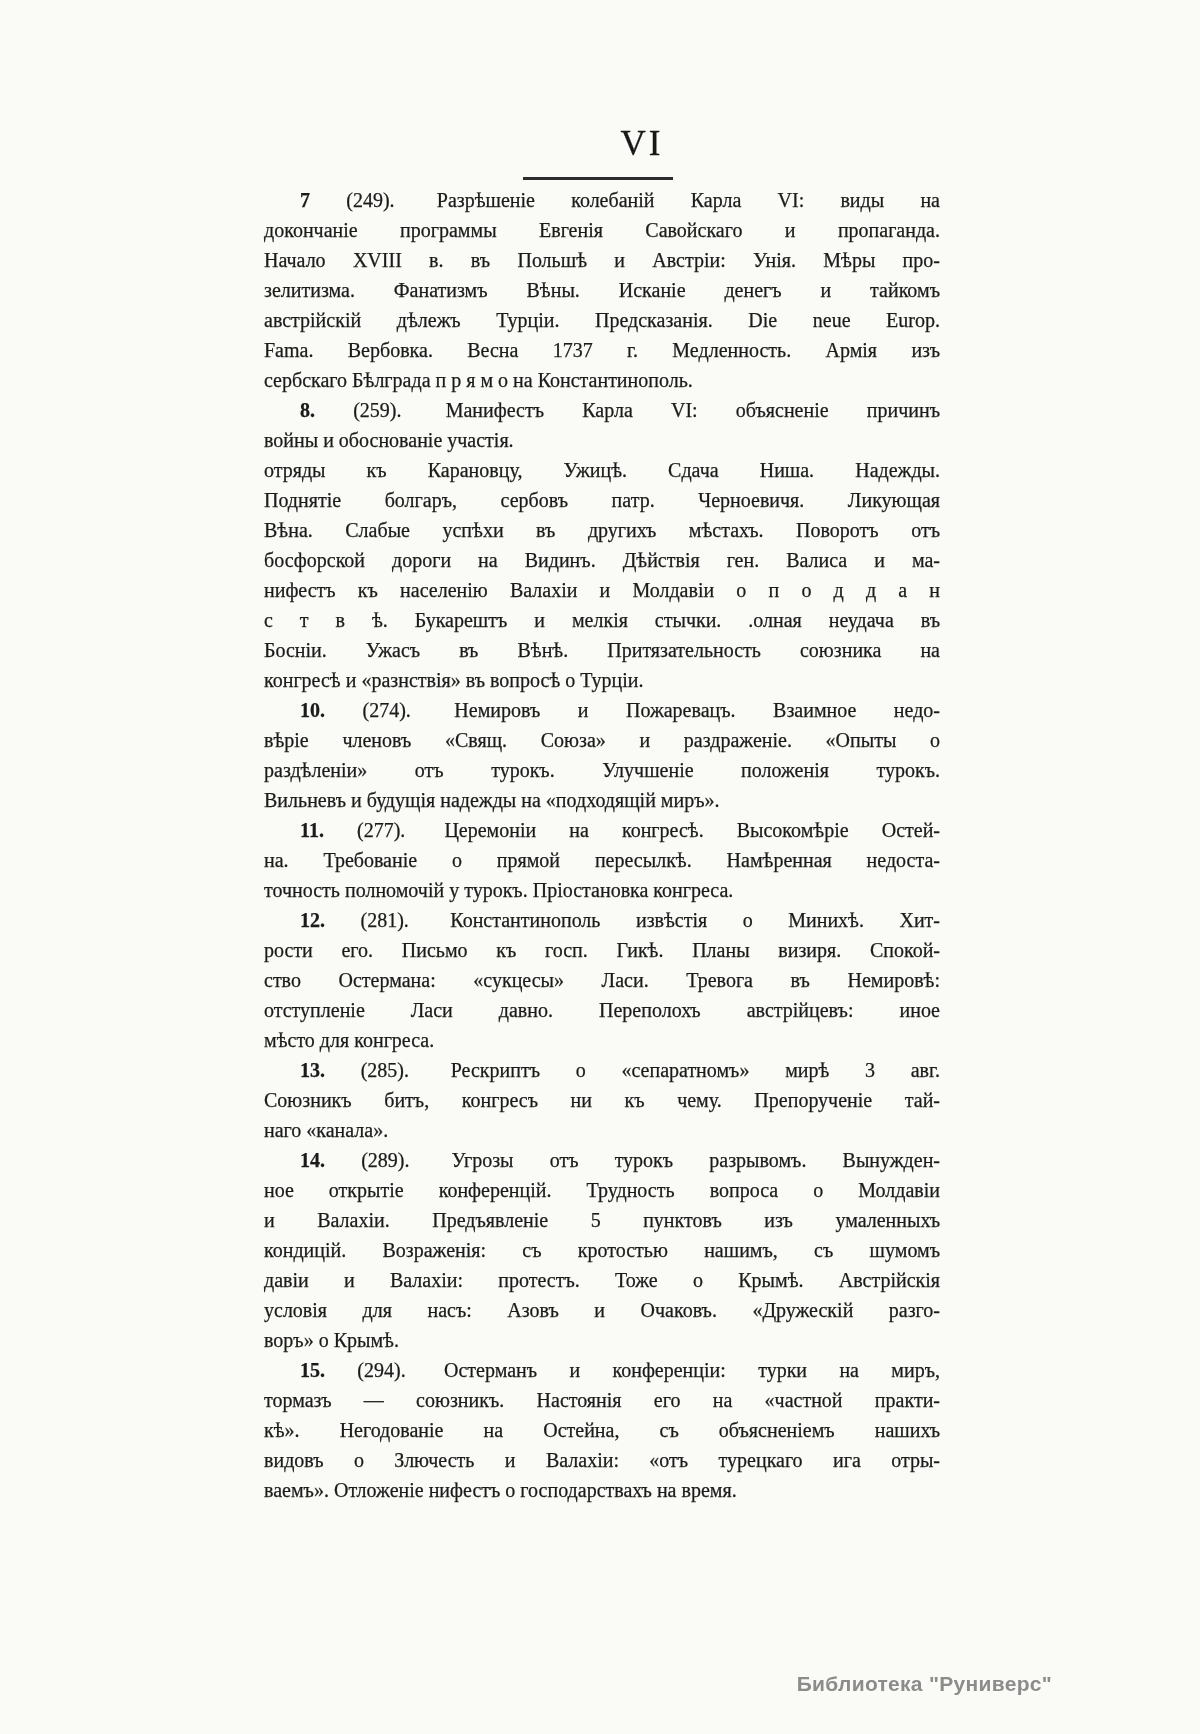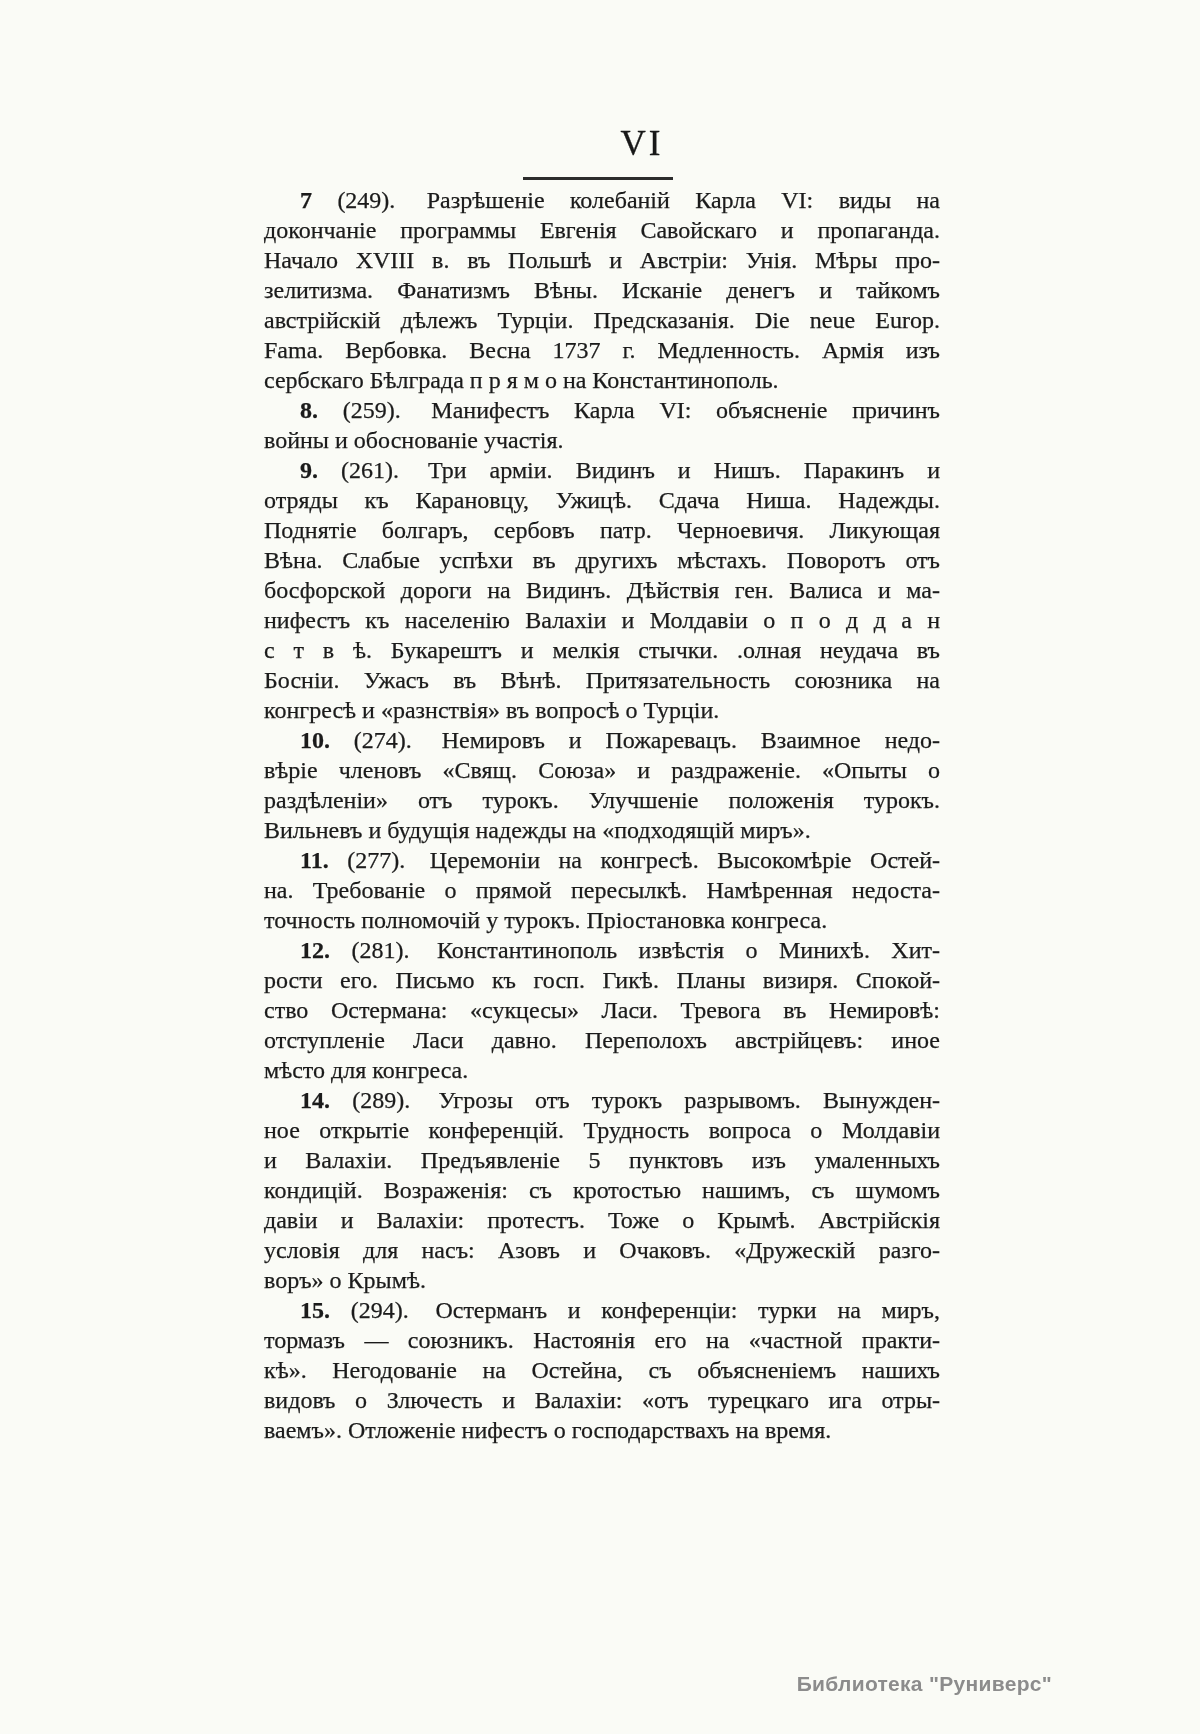--- a/index.html
+++ b/index.html
@@ -24,21 +24,21 @@
   .header-rule{
     position:absolute;
     top:177px;left:523px;
     width:150px;height:3px;
     background:#2c2c2c;
   }
   .toc{
     position:absolute;
     top:185px;left:264px;
     width:676px;
-    font-size:24px;
+    font-size:20px;
     color:#1b1b1b;
     -webkit-text-stroke:0.25px #1b1b1b;
   }
   .line{
     height:30px;
     line-height:30px;
     text-align:justify;
     text-align-last:justify;
   }
   .line.end{
@@ -79,21 +79,20 @@
       <div class="line">зелитизма. Фанатизмъ Вѣны. Исканіе денегъ и тайкомъ</div>
       <div class="line">австрійскій дѣлежъ Турціи. Предсказанія. Die neue Europ.</div>
       <div class="line">Fama. Вербовка. Весна 1737 г. Медленность. Армія изъ</div>
       <div class="line end">сербскаго Бѣлграда п р я м о на Константинополь.</div>
     </div>
     <div class="entry">
       <div class="line first"><span class="num">8.</span> <span class="pref">(259).</span> <span>Манифестъ Карла VI: объясненіе причинъ</span></div>
       <div class="line end">войны и обоснованіе участія.</div>
     </div>
     <div class="entry">
-      <div class="line first"><span class="num">9.</span> <span class="pref">(261).</span> <span>Три арміи. Видинъ и Нишъ. Паракинъ и</span></div>
       <div class="line">отряды къ Карановцу, Ужицѣ. Сдача Ниша. Надежды.</div>
       <div class="line">Поднятіе болгаръ, сербовъ патр. Черноевичя. Ликующая</div>
       <div class="line">Вѣна. Слабые успѣхи въ другихъ мѣстахъ. Поворотъ отъ</div>
       <div class="line">босфорской дороги на Видинъ. Дѣйствія ген. Валиса и ма-</div>
       <div class="line">нифестъ къ населенію Валахіи и Молдавіи о п о д д а н</div>
       <div class="line">с т в ѣ. Букарештъ и мелкія стычки. .олная неудача въ</div>
       <div class="line">Босніи. Ужасъ въ Вѣнѣ. Притязательность союзника на</div>
       <div class="line end">конгресѣ и «разнствія» въ вопросѣ о Турціи.</div>
     </div>
     <div class="entry">
@@ -108,20 +107,25 @@
       <div class="line end">точность полномочій у турокъ. Пріостановка конгреса.</div>
     </div>
     <div class="entry">
       <div class="line first"><span class="num">12.</span> <span class="pref">(281).</span> <span>Константинополь извѣстія о Минихѣ. Хит-</span></div>
       <div class="line">рости его. Письмо къ госп. Гикѣ. Планы визиря. Спокой-</div>
       <div class="line">ство Остермана: «сукцесы» Ласи. Тревога въ Немировѣ:</div>
       <div class="line">отступленіе Ласи давно. Переполохъ австрійцевъ: иное</div>
       <div class="line end">мѣсто для конгреса.</div>
     </div>
     <div class="entry">
+      <div class="line first"><span class="num">13.</span> <span class="pref">(285).</span> <span>Рескриптъ о «сепаратномъ» мирѣ 3 авг.</span></div>
+      <div class="line">Союзникъ битъ, конгресъ ни къ чему. Препорученіе тай-</div>
+      <div class="line end">наго «канала».</div>
+    </div>
+    <div class="entry">
       <div class="line first"><span class="num">14.</span> <span class="pref">(289).</span> <span>Угрозы отъ турокъ разрывомъ. Вынужден-</span></div>
       <div class="line">ное открытіе конференцій. Трудность вопроса о Молдавіи</div>
       <div class="line">и Валахіи. Предъявленіе 5 пунктовъ изъ умаленныхъ</div>
       <div class="line">кондицій. Возраженія: съ кротостью нашимъ, съ шумомъ</div>
       <div class="line">давіи и Валахіи: протестъ. Тоже о Крымѣ. Австрійскія</div>
       <div class="line">условія для насъ: Азовъ и Очаковъ. «Дружескій разго-</div>
       <div class="line end">воръ» о Крымѣ.</div>
     </div>
     <div class="entry">
       <div class="line first"><span class="num">15.</span> <span class="pref">(294).</span> <span>Остерманъ и конференціи: турки на миръ,</span></div>

